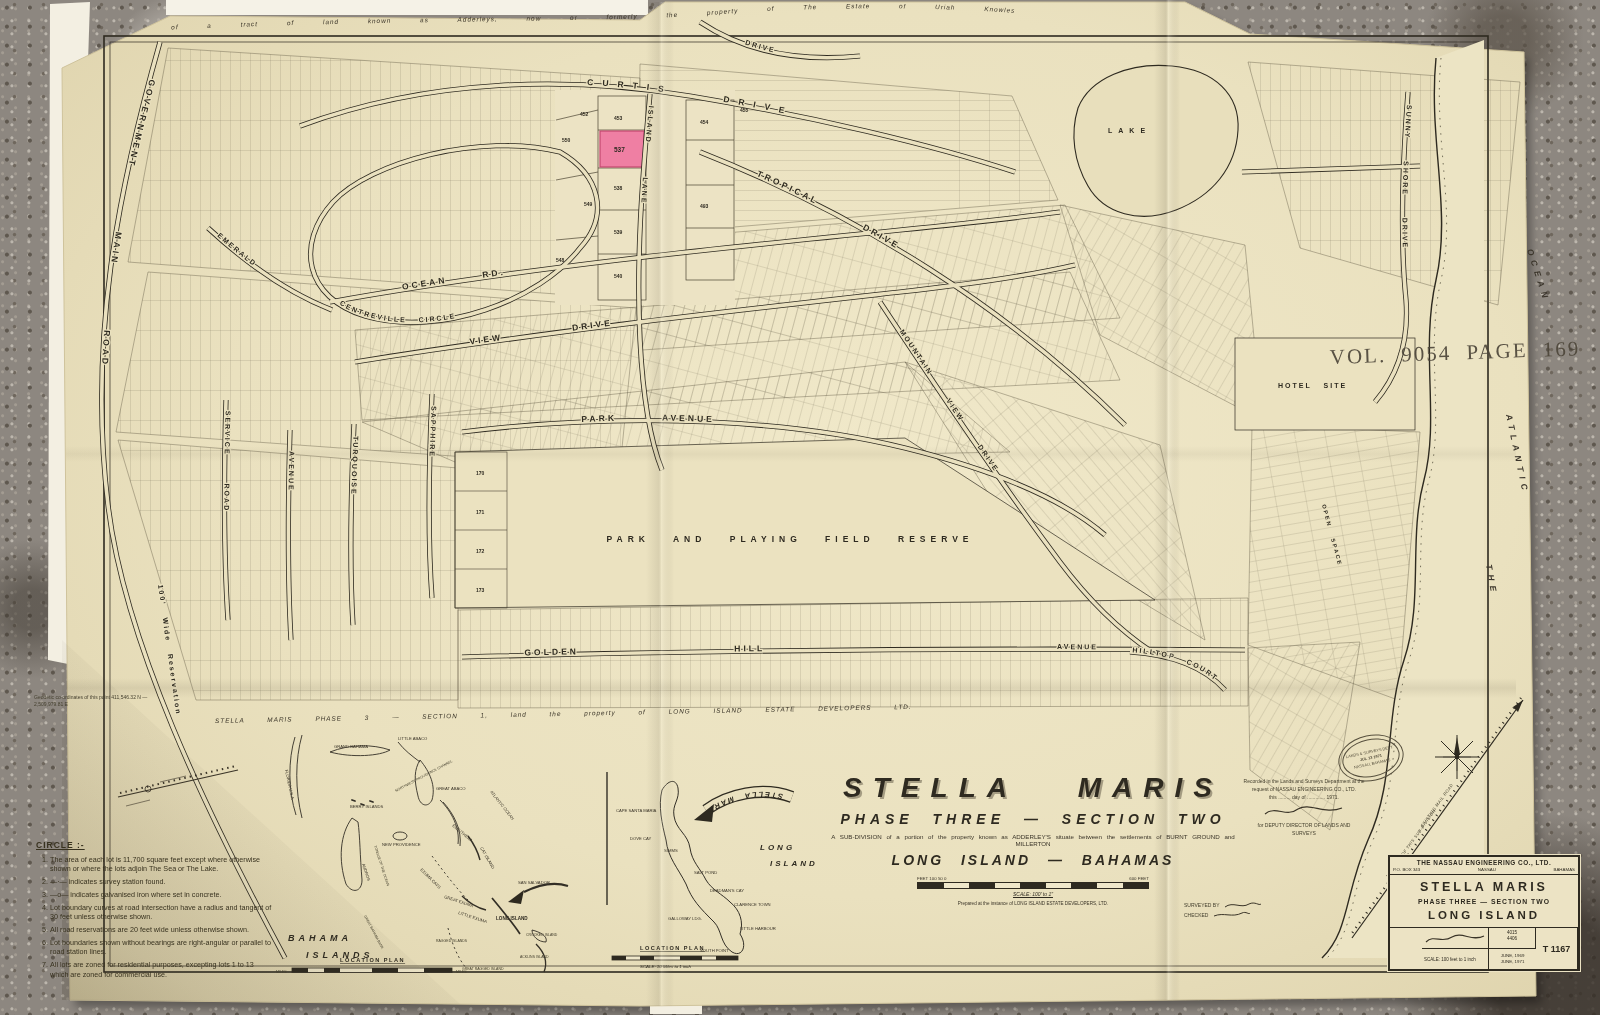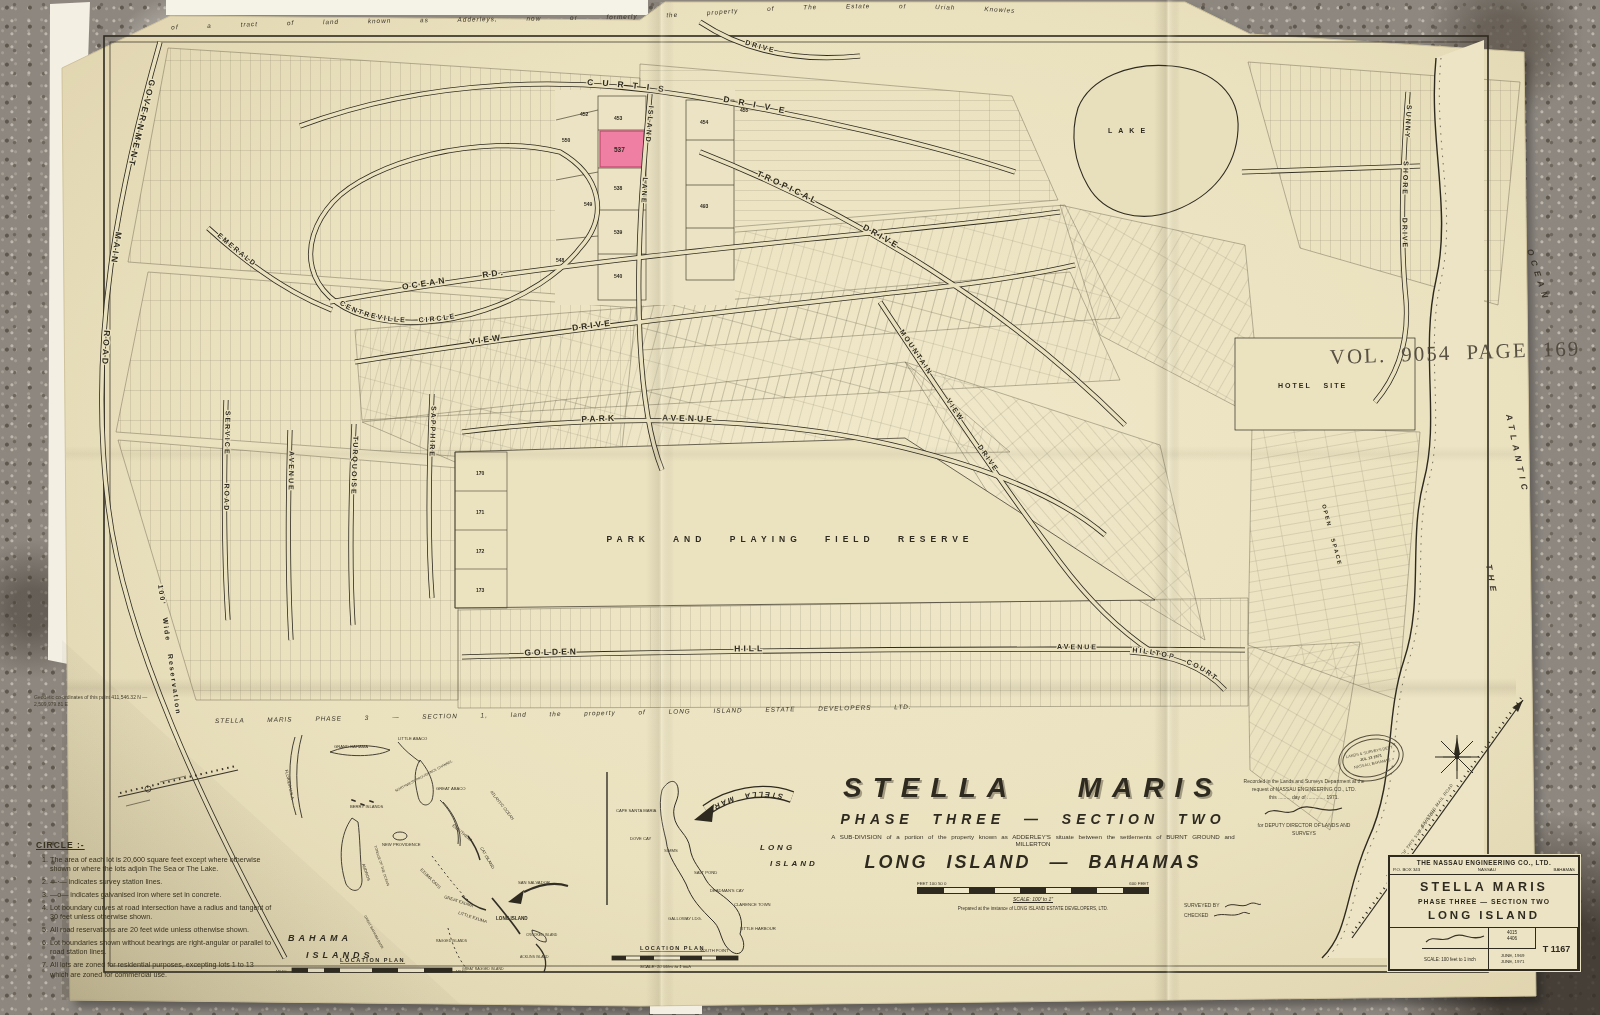--- a/index.html
+++ b/index.html
@@ -45,21 +45,21 @@
   .notes{left:36px;top:840px;width:238px;font-size:7.2px;line-height:1.3;color:#38321f;}
   .notes h4{margin:0 0 4px 0;font-size:8.5px;letter-spacing:1px;text-decoration:underline;font-weight:bold;}
   .notes ol{margin:0;padding-left:14px;}
   .notes li{margin-bottom:3.5px;}
   .coordsnote{left:34px;top:694px;width:130px;font-size:5px;line-height:1.3;color:#45402f;}
   .titlectr{left:828px;top:772px;width:410px;text-align:center;}
   .titlectr .t1{font-size:28px;font-weight:bold;font-style:italic;letter-spacing:11px;word-spacing:42px;
      text-shadow:2px 2px 0 rgba(58,50,34,.4);white-space:nowrap;}
   .titlectr .t2{font-size:14px;font-weight:bold;font-style:italic;letter-spacing:5px;word-spacing:10px;margin-top:7px;}
   .titlectr .t3{font-size:6.2px;word-spacing:3px;margin-top:6px;color:#3a3428;}
-  .titlectr .t4{font-size:18px;font-weight:bold;font-style:italic;letter-spacing:3px;word-spacing:10px;margin-top:5px;}
+  .titlectr .t4{font-size:14px;font-weight:bold;font-style:italic;letter-spacing:3px;word-spacing:10px;margin-top:5px;}
   .scalewrap{width:232px;margin:8px auto 0 auto;}
   .scaleunits{display:flex;justify-content:space-between;font-size:4.4px;color:#3a3428;}
   .bar{height:5px;border:1px solid #2e2a20;display:flex;background:#efe7ca;margin-top:1px;}
   .bar .b{background:#2e2a20;flex:1;} .bar .w{flex:1;}
   .titlectr .t5{font-size:5px;font-style:italic;margin-top:2px;text-decoration:underline;}
   .titlectr .t6{font-size:4.6px;margin-top:4px;color:#3a3428;}
   .cert{left:1222px;top:778px;width:164px;text-align:center;font-size:5px;line-height:1.55;color:#45402f;}
   .cert .sigline{margin:2px auto 0;}
   .stamp-oval{left:1338px;top:735px;width:64px;height:44px;transform:rotate(-12deg);
      border:1.3px solid #57503e;border-radius:50%;display:flex;flex-direction:column;
@@ -435,22 +435,22 @@
     <rect x="66" y="446" width="1450" height="16" fill="url(#creaseH)" opacity=".6"></rect>
     <polygon points="62,640 460,1004 62,1000" fill="url(#curlShade)"></polygon>
   </g>
 </svg>
 
 <div class="ov coordsnote">Geodetic co-ordinates of this point 411,546.32 N — 2,509,979.81 E</div>
 
 <div class="ov notes">
   <h4>CIRCLE :-</h4>
   <ol>
-    <li>The area of each lot is 20,600 square feet except where otherwise shown or where the lots adjoin The Sea or The Lake.</li>
-    <li>—·— indicates survey station lines.</li>
+    <li>The area of each lot is 11,700 square feet except where otherwise shown or where the lots adjoin The Sea or The Lake.</li>
+    <li>—·— indicates survey station found.</li>
     <li>—o— indicates galvanised iron where set in concrete.</li>
     <li>Lot boundary curves at road intersection have a radius and tangent of 30 feet unless otherwise shown.</li>
     <li>All road reservations are 20 feet wide unless otherwise shown.</li>
     <li>Lot boundaries shown without bearings are right-angular or parallel to road station lines.</li>
     <li>All lots are zoned for residential purposes, excepting lots 1 to 13 which are zoned for commercial use.</li>
   </ol>
 </div>
 
 <div class="ov titlectr">
   <div class="t1">STELLA MARIS</div>

